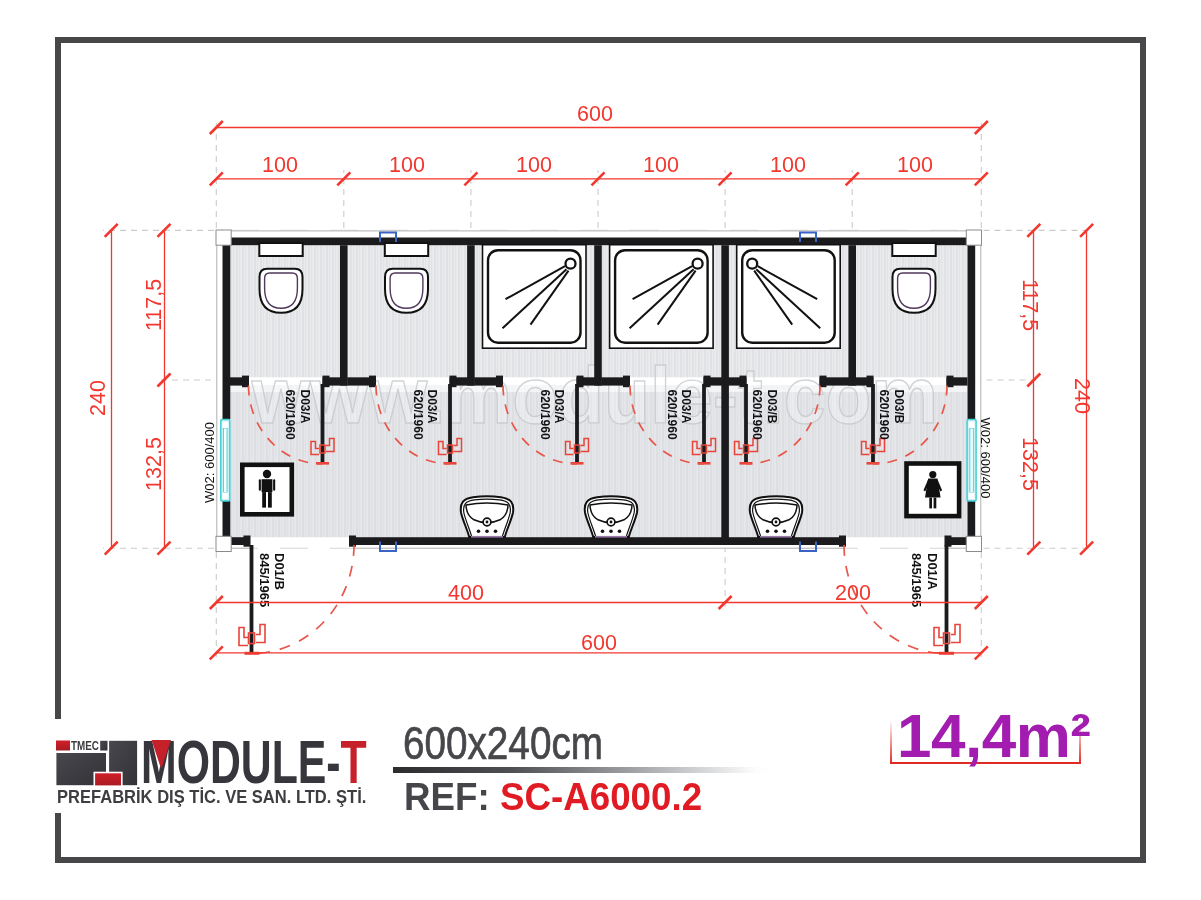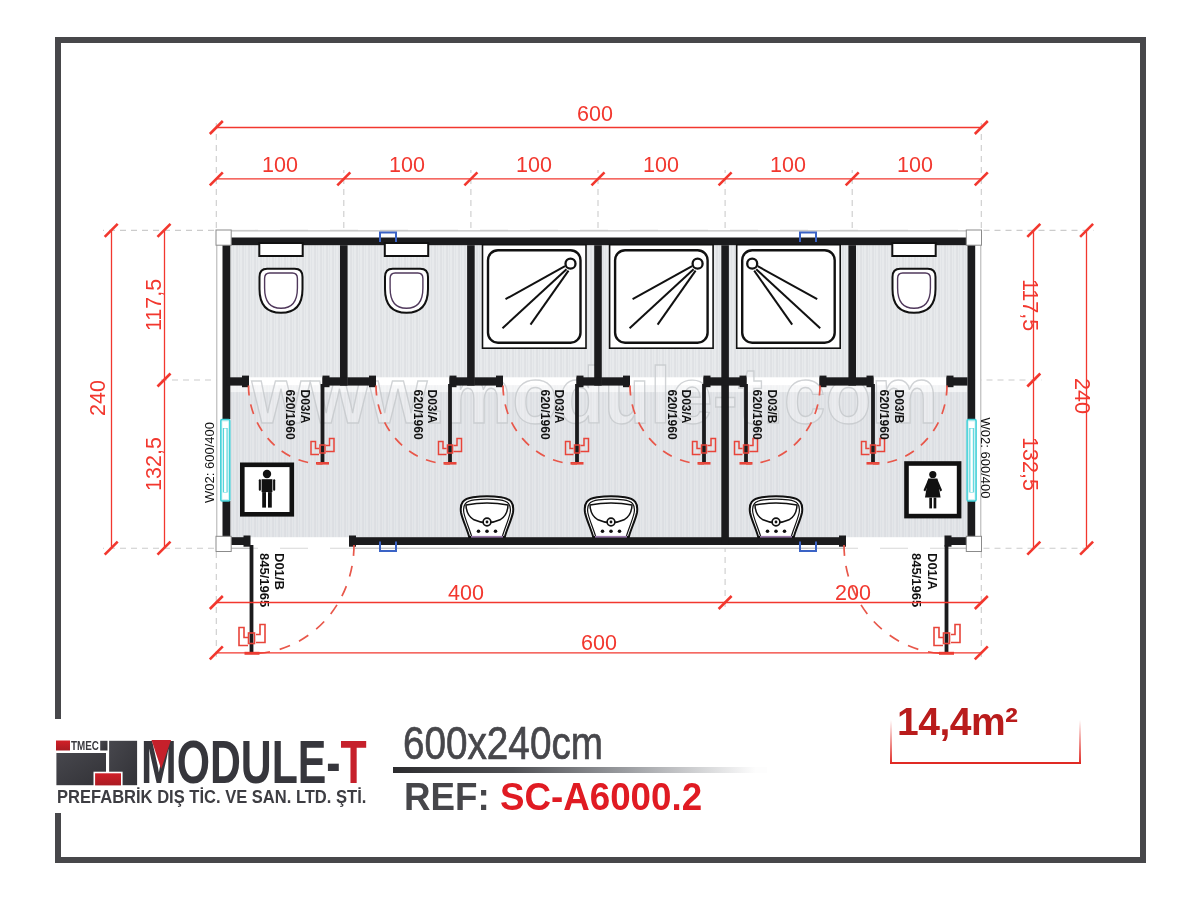--- a/index.html
+++ b/index.html
@@ -468,14 +468,14 @@
 <div class="abs" style="left:403px;top:717.5px;font-size:45.5px;font-weight:normal;color:#47474b;-webkit-text-stroke:0.7px #47474b;transform:scaleX(0.85);transform-origin:0 0;">600x240cm</div>
 
 <div class="abs" style="left:393px;top:766.5px;width:374px;height:6.5px;background:linear-gradient(to right,#2c2c2e 0%,#4f5054 32%,#9a9ca0 62%,rgba(215,216,218,0.05) 97%);"></div>
 
 <div class="abs" style="left:404px;top:773.5px;font-size:39.5px;font-weight:bold;color:#46464a;white-space:nowrap;transform:scaleX(0.93);transform-origin:0 0;"><span>REF: </span><span style="color:#e01b23;">SC-A6000.2</span></div>
 
 <div class="abs" style="left:890px;top:709px;width:191px;height:55px;">
   <div class="abs" style="left:0;bottom:0;width:100%;height:2.2px;background:#e02a24;"></div>
   <div class="abs" style="left:0;bottom:0;width:2px;height:80%;background:linear-gradient(to top,#e02a24,rgba(224,42,36,0));"></div>
   <div class="abs" style="right:0;bottom:0;width:2px;height:80%;background:linear-gradient(to top,#e02a24,rgba(224,42,36,0));"></div>
-  <div class="abs" style="left:7px;top:-9px;font-size:39px;font-weight:bold;color:#b91c1c;letter-spacing:-0.5px;">14,4m²</div>
+  <div class="abs" style="left:7px;top:-9px;font-size:62px;font-weight:bold;color:#a21caf;letter-spacing:-0.5px;">14,4m²</div>
 </div>
 
 </body></html>

